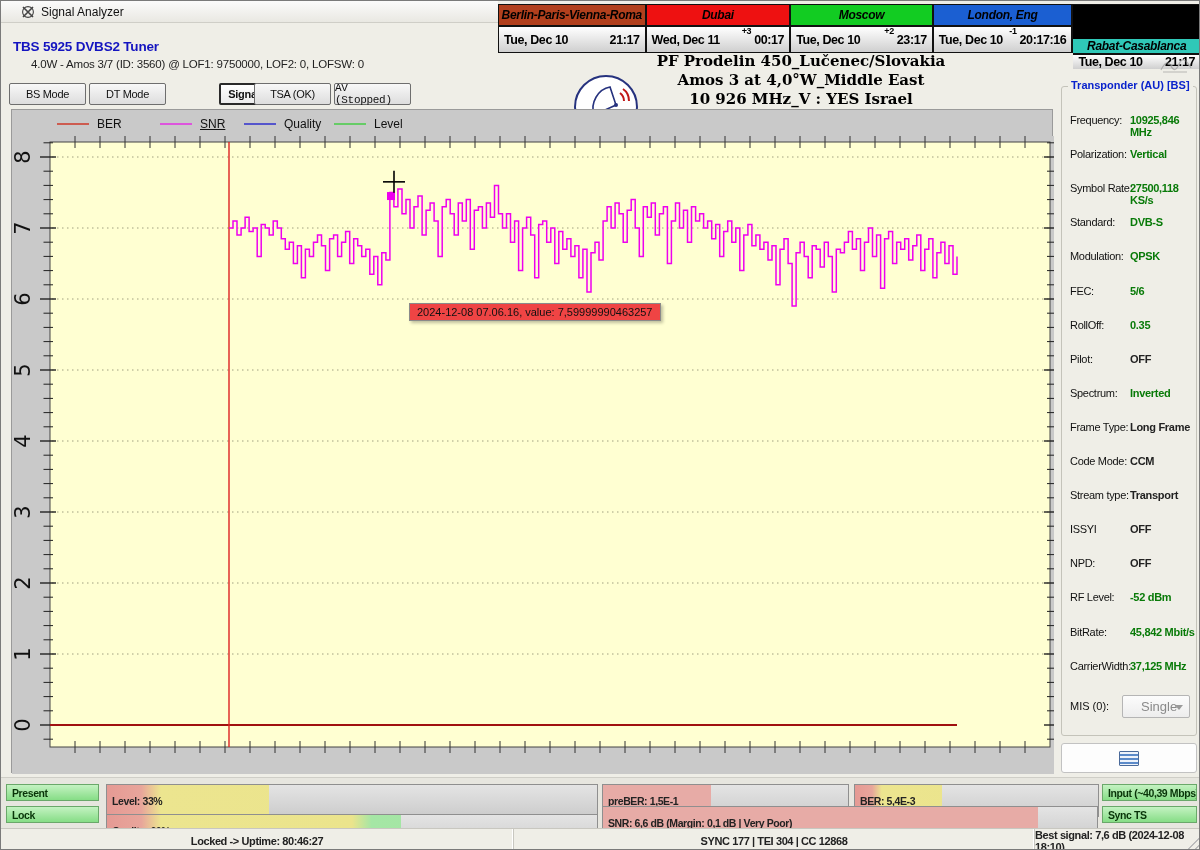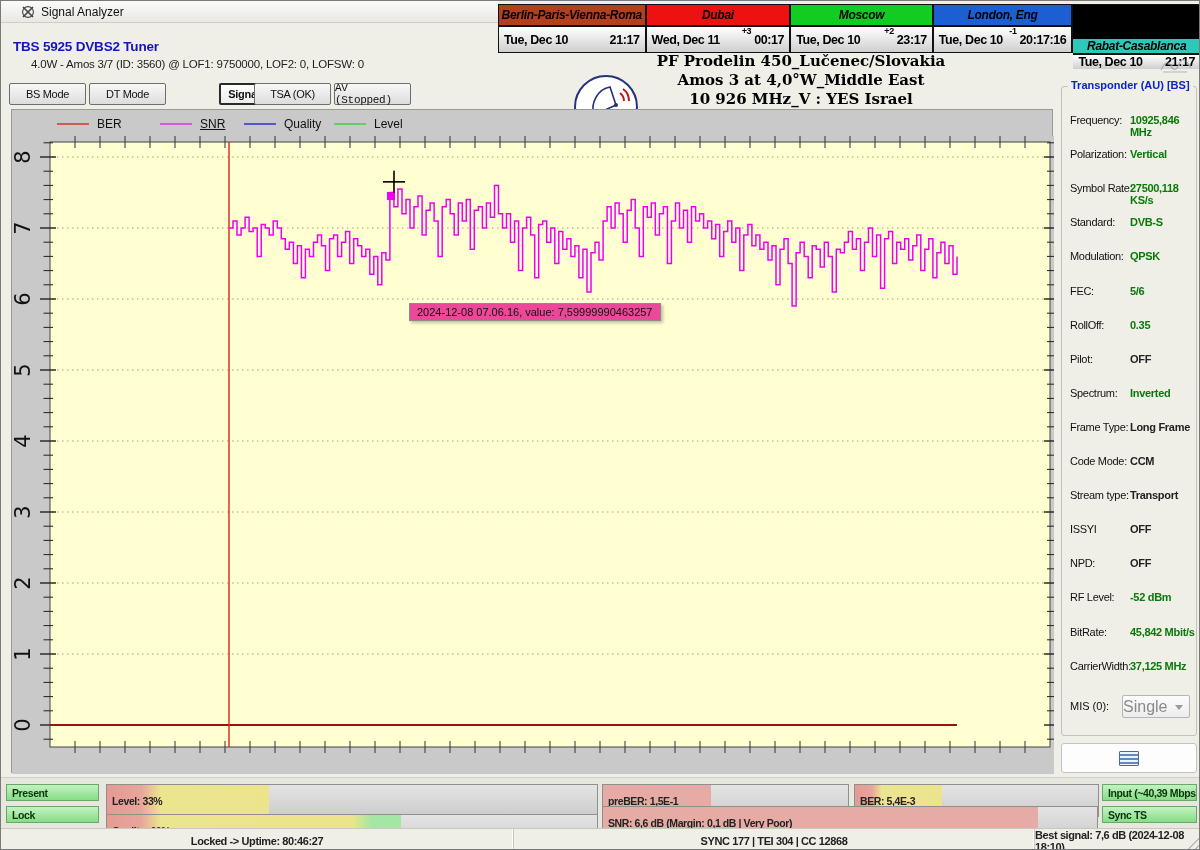--- a/index.html
+++ b/index.html
@@ -28,31 +28,31 @@
   #logo{position:absolute;left:573px;top:74px;width:64px;height:64px;border-radius:50%;background:#fff;border:2px solid #26327e;box-sizing:border-box;overflow:hidden;}
   #logo .lg-text{position:absolute;left:0;right:0;bottom:6px;text-align:center;font-size:7.5px;font-weight:bold;color:#c01818;letter-spacing:0.2px;}
   
   #sig{position:absolute;left:1158px;top:55px;width:34px;height:18px;opacity:0.55;}
   
   #chartbox{position:absolute;left:10px;top:108px;width:1042px;height:664px;background:#c9c9c9;border:1px solid #9a9a9a;box-sizing:border-box;}
   #legend{position:absolute;left:0;top:2px;width:100%;height:24px;}
   .leg-item{position:absolute;top:0;height:24px;display:flex;align-items:center;font-size:12px;color:#111;}
   .leg-line{width:32px;height:2px;margin-right:8px;}
   #chartsvg{position:absolute;left:0;top:26px;}
-  #tooltip{position:absolute;left:397px;top:193px;background:#ec4899;border:1px solid #8a8a8a;box-shadow:2px 2px 3px rgba(0,0,0,0.25);font-size:11px;color:#111;padding:2px 7px;white-space:nowrap;}
+  #tooltip{position:absolute;left:397px;top:193px;background:#ef4444;border:1px solid #8a8a8a;box-shadow:2px 2px 3px rgba(0,0,0,0.25);font-size:11px;color:#111;padding:2px 7px;white-space:nowrap;}
   
   #tpanel{position:absolute;left:1060px;top:85px;width:136px;height:650px;border:1px solid #c4c3ba;border-radius:3px;box-sizing:border-box;}
   #tpanel-title{position:absolute;left:6px;top:-8px;background:#efeee7;padding:0 3px;font-size:11px;font-weight:bold;color:#0a23cc;}
   .trow{position:absolute;left:0;width:100%;height:16px;}
   .trow .lab{position:absolute;left:8px;font-size:11px;color:#111;letter-spacing:-0.3px;}
   .trow .val{position:absolute;left:68px;font-size:11px;font-weight:bold;letter-spacing:-0.3px;}
   .val.green{color:#087a08;} .val.black{color:#222;}
   #mis-row{position:absolute;left:0;top:608px;width:100%;height:24px;}
   #mis-row .lab{position:absolute;left:8px;top:5px;font-size:11px;color:#111;}
-  #mis-select{position:absolute;left:60px;top:0;width:68px;height:23px;background:linear-gradient(#fcfcfc,#ededed);border:1px solid #b5b5b5;border-radius:2px;box-sizing:border-box;color:#8a8a8a;font-size:16px;display:flex;align-items:center;padding-left:0;cursor:pointer;}
+  #mis-select{position:absolute;left:60px;top:0;width:68px;height:23px;background:linear-gradient(#fcfcfc,#ededed);border:1px solid #b5b5b5;border-radius:2px;box-sizing:border-box;color:#8a8a8a;font-size:13px;display:flex;align-items:center;padding-left:18px;cursor:pointer;}
   #mis-select .arr{position:absolute;right:6px;top:9px;width:0;height:0;border-left:4px solid transparent;border-right:4px solid transparent;border-top:5px solid #9a9a9a;}
   #save-btn{position:absolute;left:1060px;top:742px;width:136px;height:30px;background:#fdfdfd;border:1px solid #c2c2c2;border-radius:3px;box-sizing:border-box;display:flex;align-items:center;justify-content:center;cursor:pointer;}
   #save-btn .disk{width:18px;height:13px;border:1px solid #4a6a9a;background:repeating-linear-gradient(#eef3fb 0 2px,#5b8ac9 2px 4px);border-radius:1px;}
   
   #bars{position:absolute;left:0;top:776px;width:1200px;height:50px;background:#e7e6df;border-top:1px solid #cfcec7;}
   .sbadge{position:absolute;height:17px;background:linear-gradient(#c4f2c2,#86dd86);border:1px solid #6aa86a;box-sizing:border-box;font-size:10.5px;font-weight:bold;color:#073;color:#083408;display:flex;align-items:center;padding-left:5px;letter-spacing:-0.4px;white-space:nowrap;overflow:hidden;}
   .sbar{position:absolute;height:33px;background:linear-gradient(#e8e8e8,#cdcdcd);border:1px solid #8f8f8f;box-sizing:border-box;overflow:hidden;}
   .sbar .grad{position:absolute;left:0;top:0;bottom:0;width:100%;background:linear-gradient(to right,#e59a94 0%,#e8a59b 7%,#ece58f 11%,#ebe48c 50%,#a5e6a5 54%,#9fe5a0 100%);}
   .sbar .pinkfill{position:absolute;left:0;top:0;bottom:0;background:#e7aba6;}
   .sbar .rest{position:absolute;top:0;bottom:0;right:0;background:linear-gradient(#e4e4e4,#cccccc);}

